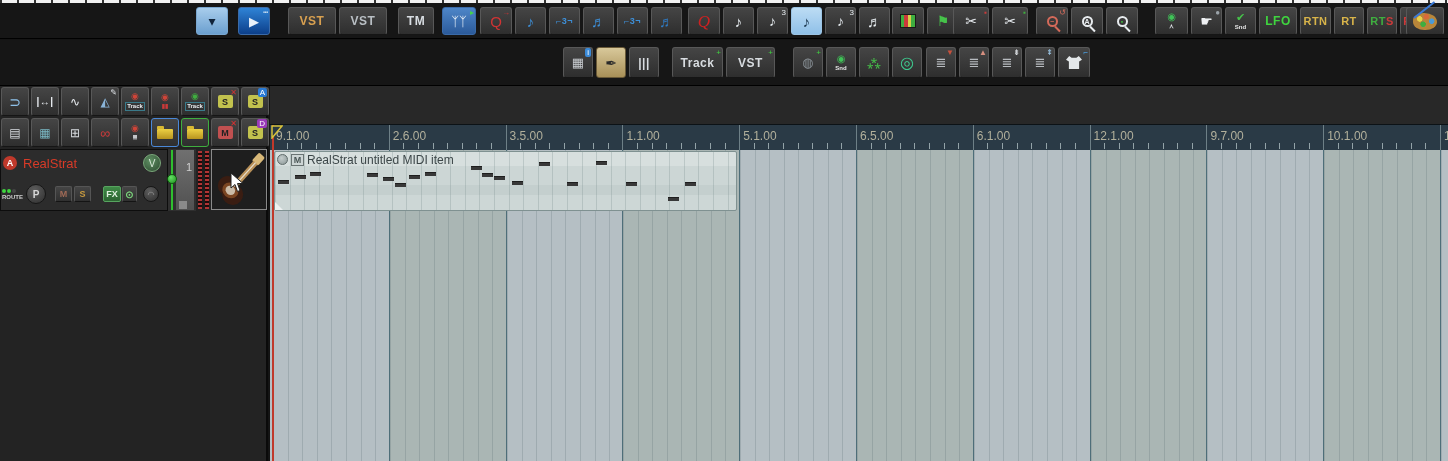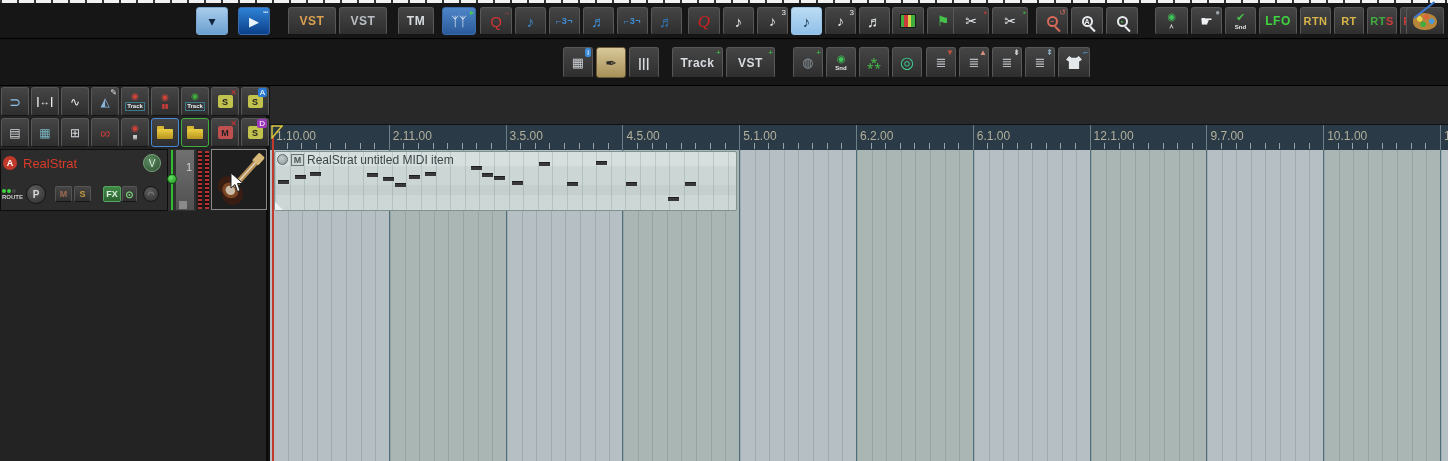--- a/index.html
+++ b/index.html
@@ -449,31 +449,31 @@
       </svg>
     </div>
   </div>
 </div>
 
 <div id="arrange">
   <div id="arrange-gap"></div>
   <div id="ruler">
       <div id="ruler-ticks"></div>
       <div class="rline" style="left: 2px;"></div>
-      <span class="rlabel" style="left: 6px;">1.10.00</span>
+      <span class="rlabel" style="left: 6px;">9.1.00</span>
       <div class="rline" style="left: 118.8px;"></div>
-      <span class="rlabel" style="left: 122.8px;">2.11.00</span>
+      <span class="rlabel" style="left: 122.8px;">2.6.00</span>
       <div class="rline" style="left: 235.6px;"></div>
       <span class="rlabel" style="left: 239.6px;">3.5.00</span>
       <div class="rline" style="left: 352.4px;"></div>
-      <span class="rlabel" style="left: 356.4px;">4.5.00</span>
+      <span class="rlabel" style="left: 356.4px;">1.1.00</span>
       <div class="rline" style="left: 469.2px;"></div>
       <span class="rlabel" style="left: 473.2px;">5.1.00</span>
       <div class="rline" style="left: 586px;"></div>
-      <span class="rlabel" style="left: 590px;">6.2.00</span>
+      <span class="rlabel" style="left: 590px;">6.5.00</span>
       <div class="rline" style="left: 702.8px;"></div>
       <span class="rlabel" style="left: 706.8px;">6.1.00</span>
       <div class="rline" style="left: 819.6px;"></div>
       <span class="rlabel" style="left: 823.6px;">12.1.00</span>
       <div class="rline" style="left: 936.4px;"></div>
       <span class="rlabel" style="left: 940.4px;">9.7.00</span>
       <div class="rline" style="left: 1053.2px;"></div>
       <span class="rlabel" style="left: 1057.2px;">10.1.00</span>
       <div class="rline" style="left: 1170px;"></div>
       <span class="rlabel" style="left: 1174px;">11.1.00</span>

